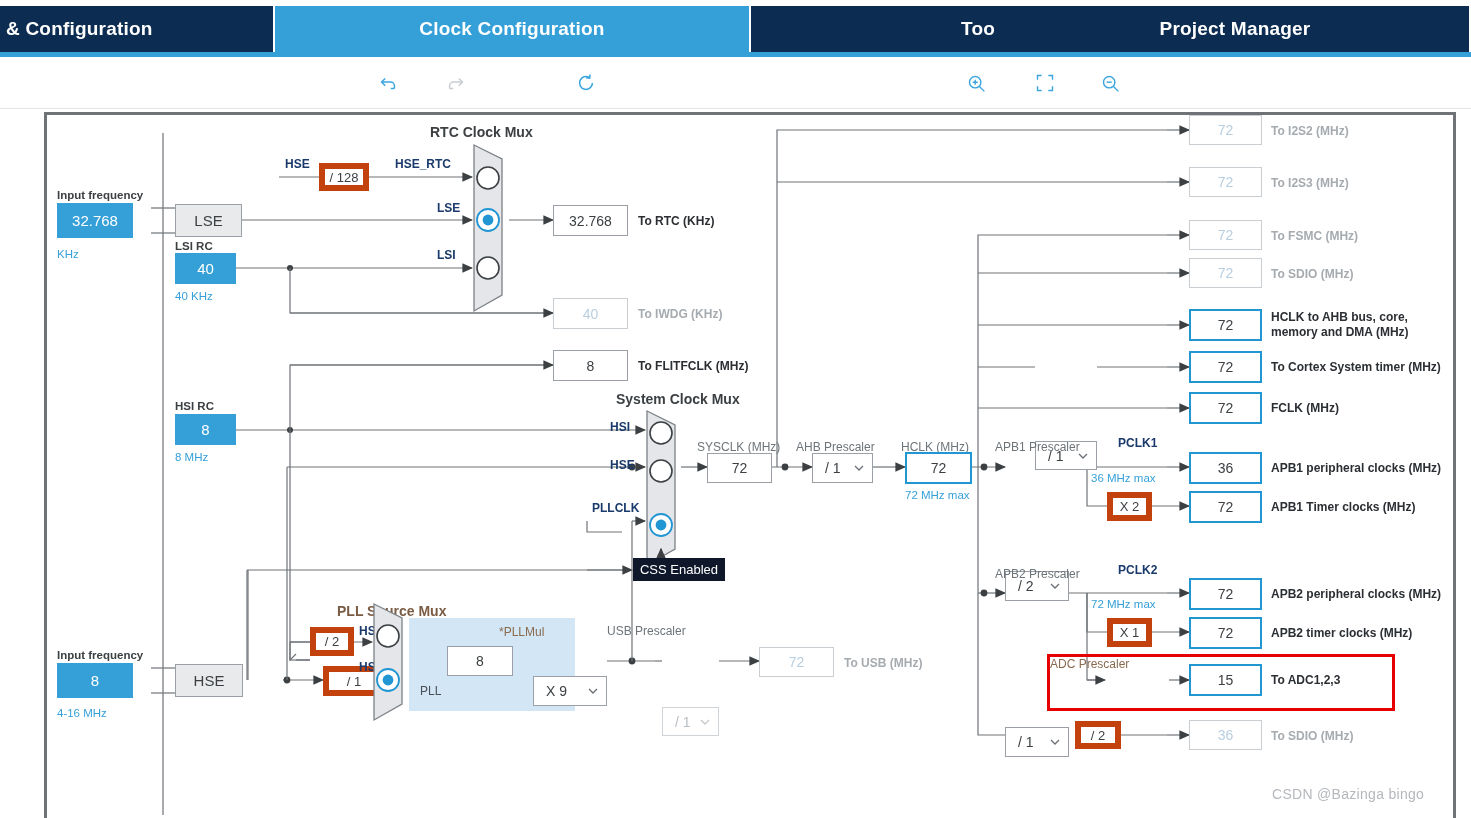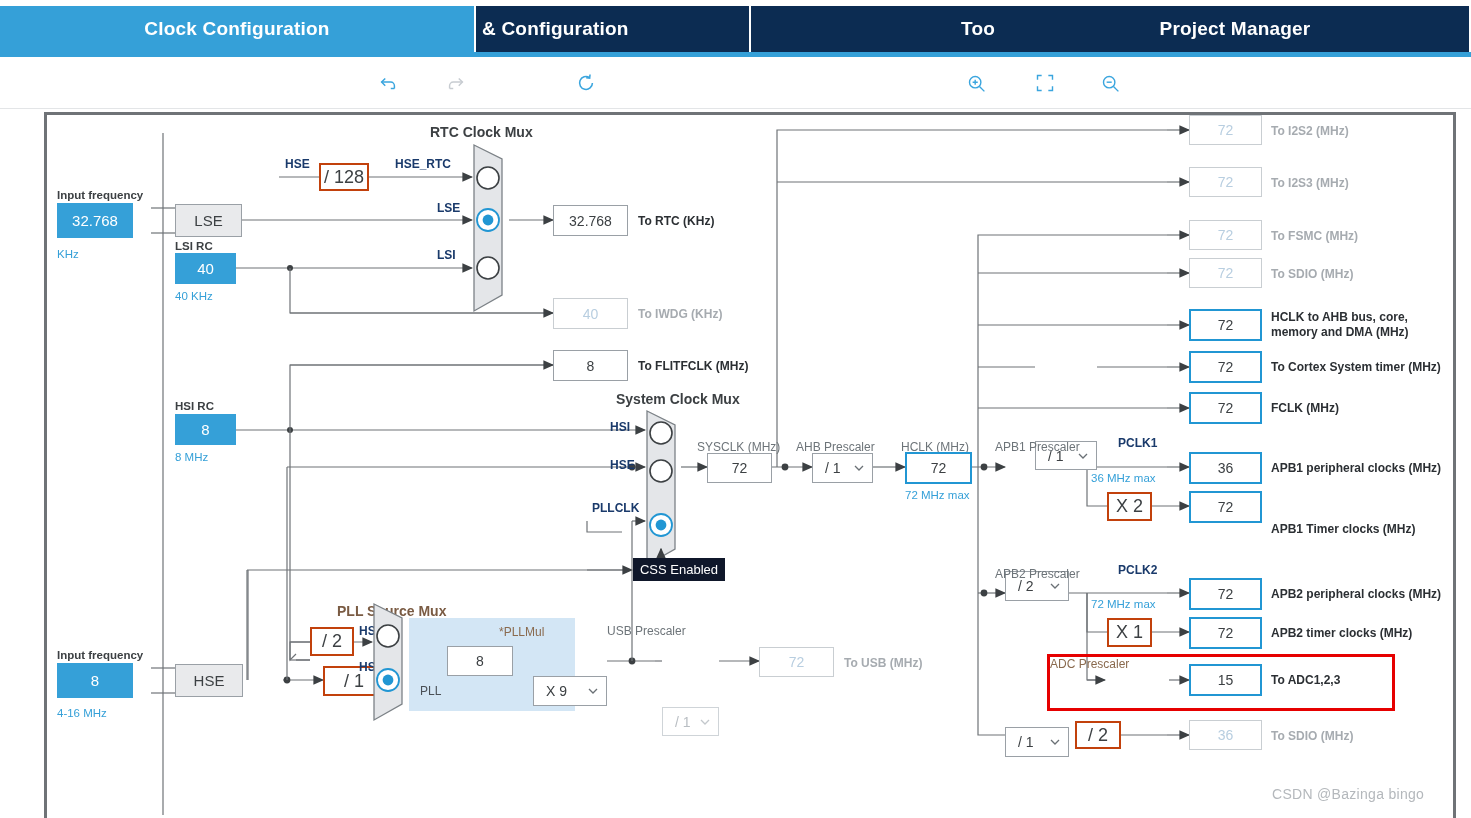--- a/index.html
+++ b/index.html
@@ -43,21 +43,21 @@
   .caplabel{color:#3c4043;font-size:11.5px;font-weight:bold;white-space:nowrap;}
   .caplight{color:#35a0d8;font-size:11.5px;white-space:nowrap;}
   .oscbox{background:#e9eaec;border:1px solid #9aa0a6;color:#3c4043;
           font-size:15px;display:flex;align-items:center;justify-content:center;}
 
   .valbox{background:#ffffff;border:1px solid #9aa0a6;color:#3c4043;font-size:14px;
           display:flex;align-items:center;justify-content:center;}
   .valbox.active{border:2px solid #2196d3;color:#3c4043;}
   .valbox.disabled{border:1px solid #c9ced2;color:#b8cee0;}
 
-  .divbox{background:#ffffff;border:2px solid #c2410c;color:#3c4043;font-size:18px;
+  .divbox{background:#ffffff;border:6px solid #c2410c;color:#3c4043;font-size:13px;
           display:flex;align-items:center;justify-content:center;}
   .selbox{background:#ffffff;border:1px solid #9aa0a6;color:#3c4043;font-size:14px;
           display:flex;align-items:center;padding-left:12px;position:relative;}
   .selbox.disabled{border:1px solid #cfd4d8;color:#b9bec3;}
   .selbox .chev{position:absolute;right:8px;top:50%;margin-top:-3px;
                 width:10px;height:6px;}
   .selbox .chev svg{display:block}
 
   .sigtext{color:#1a3a6b;font-size:12px;font-weight:bold;white-space:nowrap;}
   .muxtitle{color:#3c4043;font-size:14px;font-weight:bold;white-space:nowrap;}
@@ -71,22 +71,22 @@
             display:flex;align-items:center;justify-content:center;}
   #pllpanel{background:#d3e6f5;}
   #redbox{border:3px solid #e60000;background:transparent;}
   #watermark{position:absolute;left:1272px;top:786px;color:#b4b8bc;font-size:14px;
              letter-spacing:.3px;}
 </style>
 </head>
 <body>
 
 <div id="tabbar">
+  <div id="tab0" class="tab">&amp; Configuration</div>
   <div id="tab1" class="tab active">Clock Configuration</div>
-  <div id="tab0" class="tab">&amp; Configuration</div>
   <div id="tab3" class="tab">Too</div>
   <div id="tab2" class="tab">Project Manager</div>
 </div>
 <div id="tabunderline"></div>
 
 <div id="toolbar">
   <div class="tbtn" style="left:374px;width:28px;">
     <svg width="22" height="22" viewBox="0 0 24 24" fill="none" stroke="currentColor" stroke-width="1.6">
       <path d="M9 7 L5 11 L9 15"></path>
         <path d="M5 11 H15 a4 4 0 0 1 4 4 V18"></path>
@@ -411,21 +411,21 @@
         <path d="M1 1 L5 5 L9 1"></path>
         </svg>
       </span>
   </div>
   <div class="abs sigtext" style="left:1071px;top:321px;">PCLK1</div>
   <div class="abs bluemax" style="left:1044px;top:357px;">36 MHz max</div>
   <div class="abs valbox active" style="left:1142px;top:337px;width:73px;height:32px;">36</div>
   <div class="abs outlabel" style="left:1224px;top:346px;">APB1 peripheral clocks (MHz)</div>
   <div class="abs divbox" style="left:1060px;top:377px;width:45px;height:29px;">X 2</div>
   <div class="abs valbox active" style="left:1142px;top:376px;width:73px;height:32px;">72</div>
-  <div class="abs outlabel" style="left:1224px;top:385px;margin-top:22px;">APB1 Timer clocks (MHz)</div>
+  <div class="abs outlabel" style="left:1224px;top:385px;">APB1 Timer clocks (MHz)</div>
 
   <div class="abs fieldlabel" style="left:948px;top:452px;">APB2 Prescaler</div>
   <div class="abs selbox" style="left:958px;top:464px;width:64px;height:30px;">
     <span>/ 1</span>
     <span class="chev">
       <svg width="10" height="6" viewBox="0 0 10 6" fill="none" stroke="#6a7075" stroke-width="1.3">
         <path d="M1 1 L5 5 L9 1"></path>
         </svg>
       </span>
   </div>

